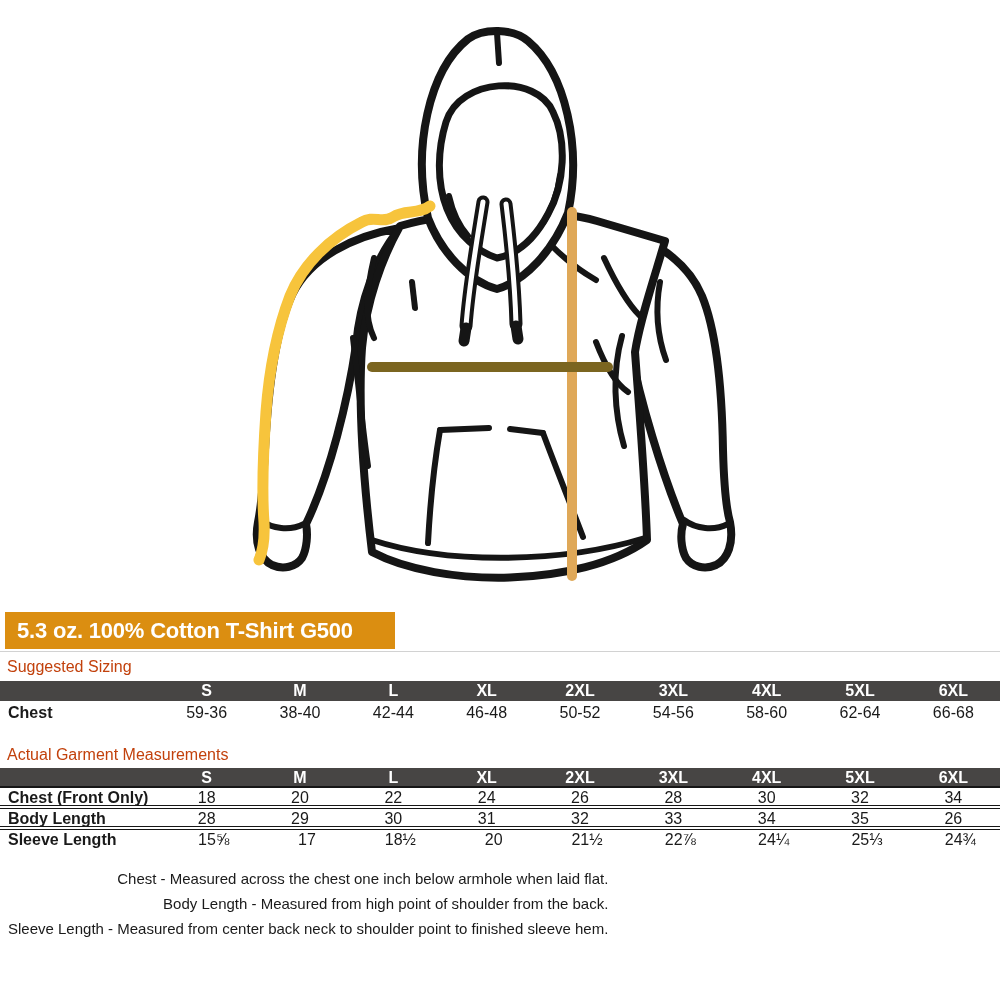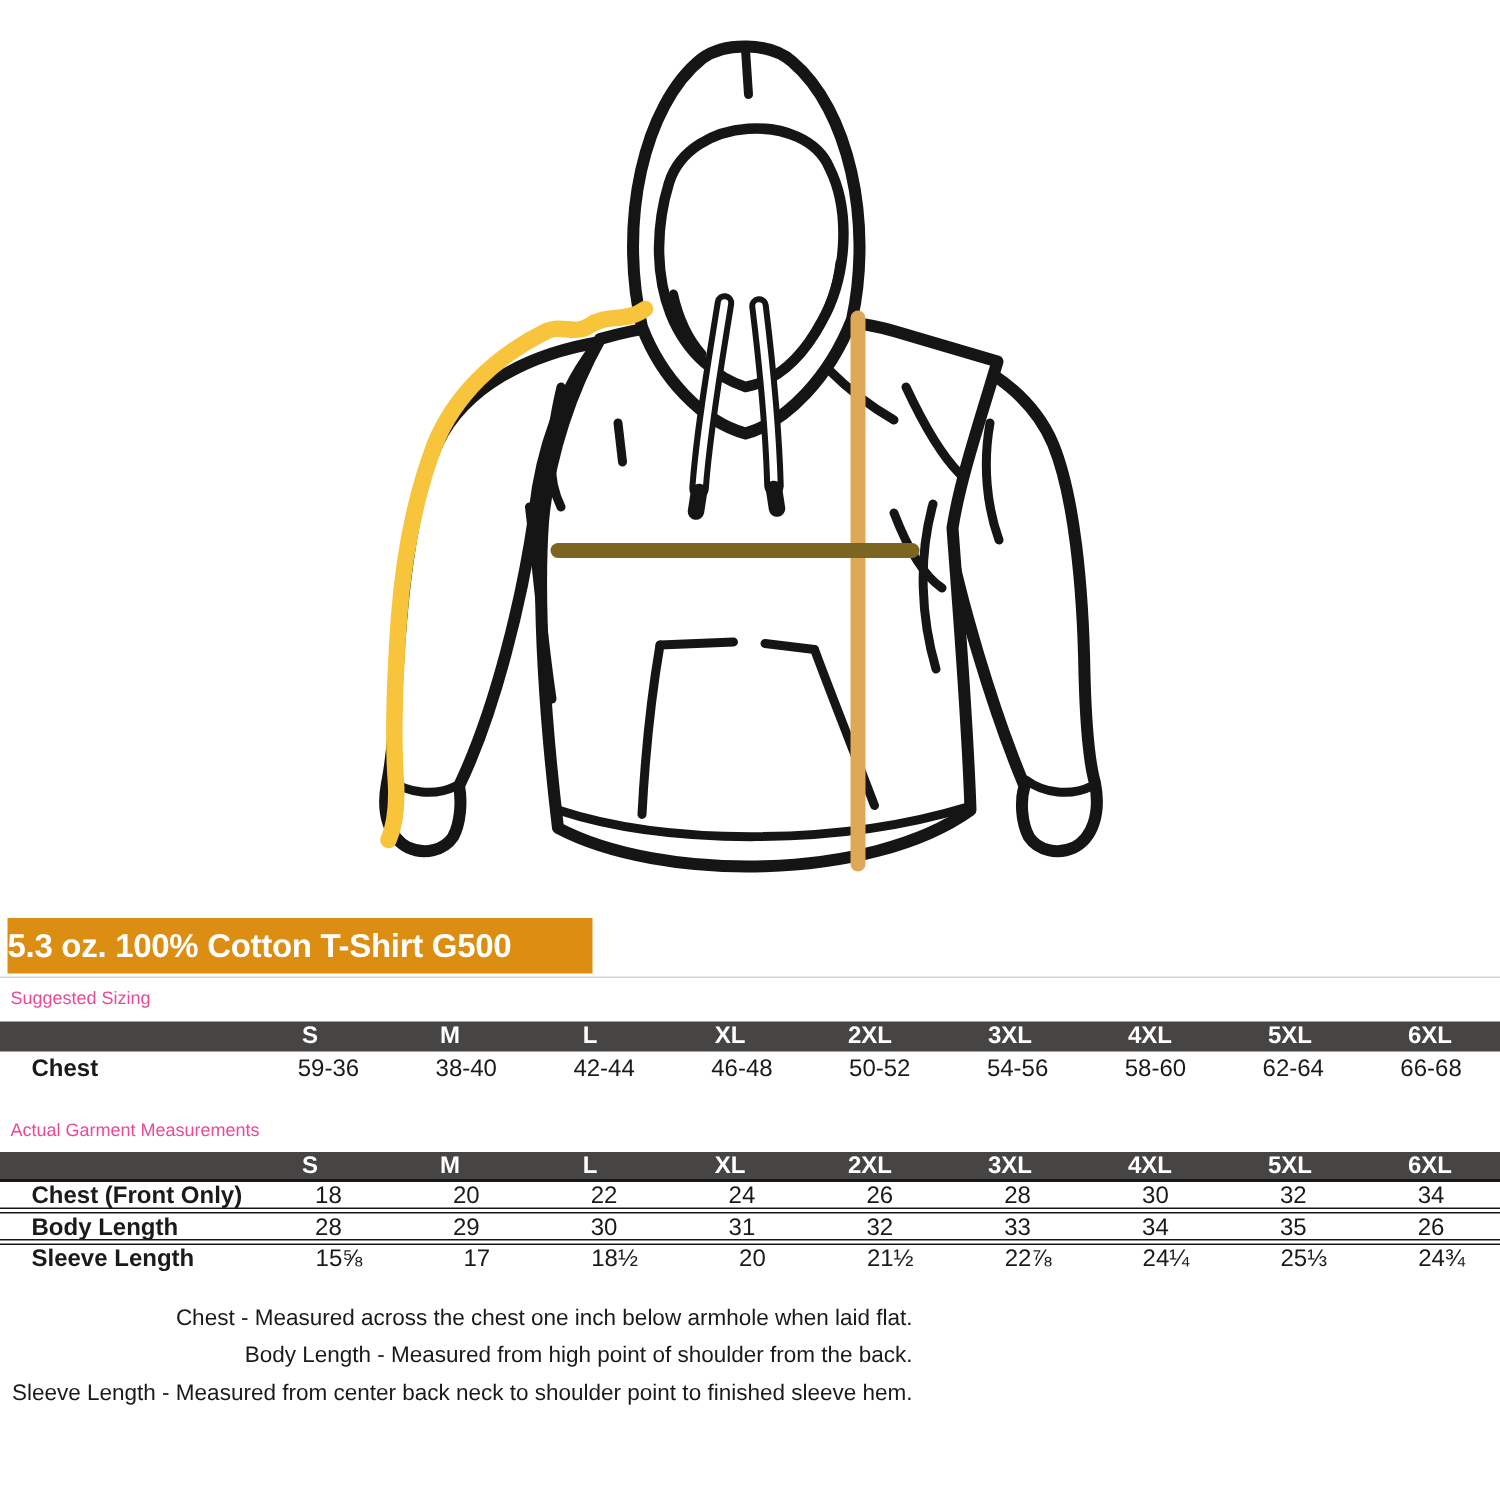--- a/index.html
+++ b/index.html
@@ -3,38 +3,38 @@
 <meta charset="utf-8">
 <style>
   * { margin:0; padding:0; box-sizing:border-box; }
   html,body { background:#ffffff; }
   body { font-family:"Liberation Sans", sans-serif; color:#161616; }
   .page { position:relative; width:1000px; height:1000px; background:#fff; overflow:hidden; }
 
   .diagram { position:absolute; left:0; top:0; }
 
   .banner { position:absolute; left:5px; top:612px; width:390px; height:37px;
-            background:#DB8E11; line-height:37px; padding-left:0;
+            background:#DB8E11; line-height:37px; padding-left:12px;
             font-size:22px; font-weight:bold; color:#ffffff; white-space:nowrap;
             letter-spacing:-0.2px; overflow:hidden; }
 
   .rule { position:absolute; left:0; top:651px; width:1000px; height:1px; background:#d2d2d2; }
 
-  .section-label { position:absolute; left:7px; font-size:12px; color:#ec4899; }
+  .section-label { position:absolute; left:7px; font-size:16px; color:#c2410c; }
   .label-1 { top:658px; }
   .label-2 { top:746px; }
 
   .sztable { position:absolute; left:0; width:1000px; }
   .t1 { top:681px; }
   .t2 { top:768px; }
 
   .thead, .trow { display:grid; grid-template-columns:160px repeat(9, 1fr); }
   .thead { height:20px; line-height:20px; background:#474544; color:#ffffff;
            font-weight:bold; font-size:16px; }
-  .trow  { font-size:16px; color:#1a1a1a;padding-left:13px; }
+  .trow  { font-size:16px; color:#1a1a1a; }
   .t1 .trow { height:24px; line-height:24px; }
   .t2 .thead { border-bottom:2px solid #161616; }
   .t2 .trow { height:21px; line-height:20px; border-bottom:4px double #161616; }
   .t2 .trow:last-child { border-bottom:none;gap:14px; }
   .cell { text-align:center; }
   .cell.lbl { text-align:left; padding-left:8px; font-weight:bold; white-space:nowrap; }
   .cell.lbl .suffix { font-weight:bold; }
 
   .footnotes { position:absolute; left:8px; top:866px; font-size:15px; line-height:25px; color:#1a1a1a;text-align:right; }
 </style>

